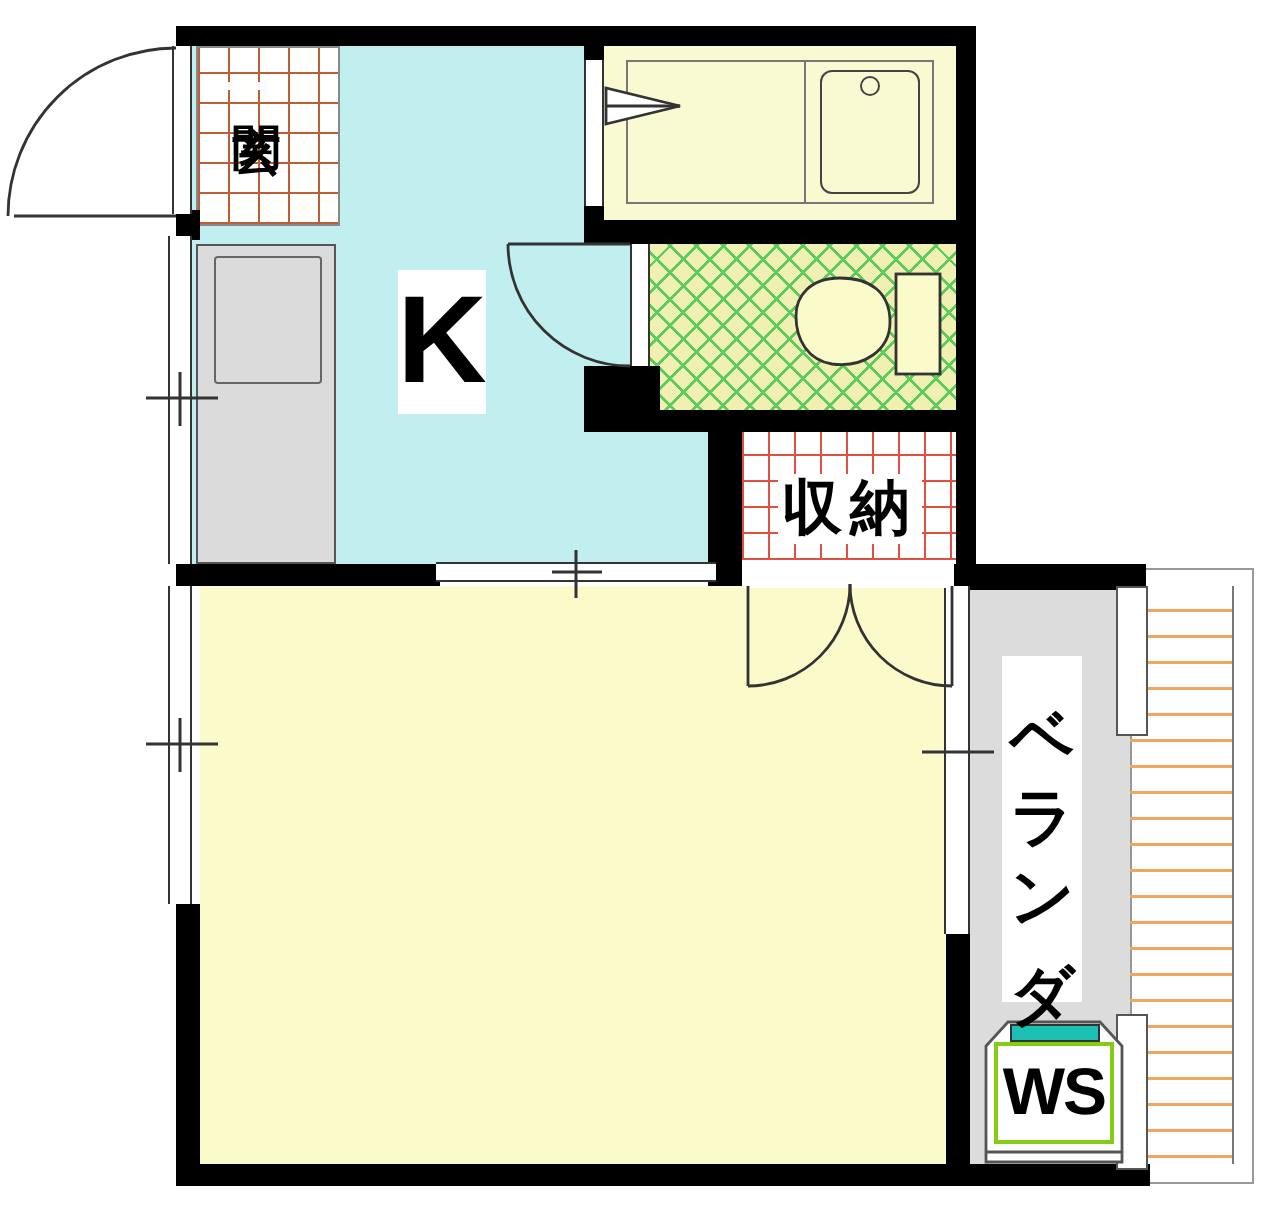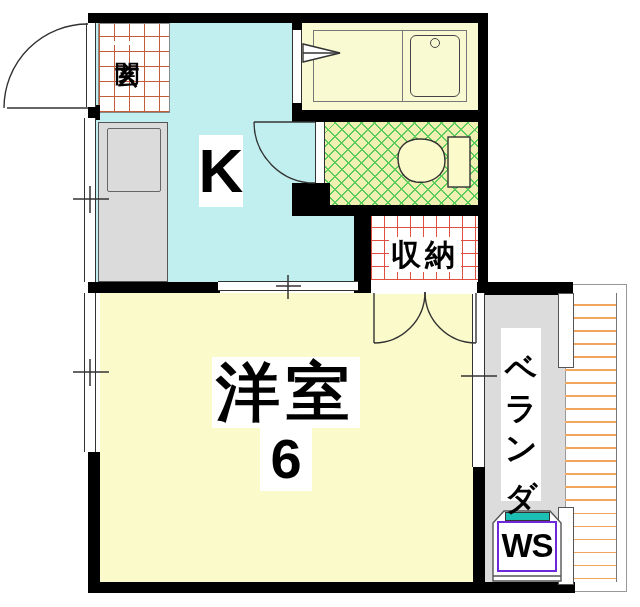--- a/index.html
+++ b/index.html
@@ -76,21 +76,21 @@
   <div class="abs opening lr" style="left:86px;top:23px;width:10px;height:84px;"></div>
   <div class="abs opening lr" style="left:292px;top:30px;width:10px;height:73px;"></div>
   <div class="abs opening lr" style="left:315px;top:122px;width:10px;height:61px;"></div>
   <div class="abs opening lr" style="left:84px;top:118px;width:12px;height:164px;"></div>
   <div class="abs opening lr" style="left:84px;top:293px;width:12px;height:159px;"></div>
   <div class="abs opening tb" style="left:218px;top:281px;width:140px;height:10px;"></div>
   <div class="abs opening lr" style="left:472px;top:293px;width:13px;height:174px;"></div>
   <div class="abs opening" style="left:371px;top:280px;width:106px;height:14px;"></div>
 
   <div class="abs" style="left:505px;top:512px;width:45px;height:9px;background:#1cbfb4;border:1px solid #333;z-index:45;"></div>
-  <div class="abs" style="left:497px;top:521px;width:60px;height:51px;background:#fff;border:2px solid #6d28d9;z-index:45;display:flex;align-items:center;justify-content:center;">
+  <div class="abs" style="left:497px;top:521px;width:60px;height:51px;background:#fff;border:2px solid #84cc16;z-index:45;display:flex;align-items:center;justify-content:center;">
     <span class="label" style="font-size:33px;letter-spacing:-1px;">WS</span>
   </div>
 
   <svg class="overlay" width="640" height="607" viewBox="0 0 640 607">
     <g stroke="#333" stroke-width="1.4" fill="none">
 
       <g>
         <path d="M 88 24 A 84 84 0 0 0 4 108"></path>
         <path d="M 7 108 L 88 108"></path>
       </g>
@@ -139,22 +139,18 @@
   </div>
 
   <div class="abs label" style="left:199px;top:135px;width:44px;height:72px;background:#fff;display:flex;align-items:center;justify-content:center;font-size:62px;">
     <span>K</span>
   </div>
 
   <div class="abs label" style="left:380px;top:227px;width:90px;text-align:center;font-size:30px;margin-top:12px;">
     <span class="bg" style="padding:1px 2px;letter-spacing:4px;">収納</span>
   </div>
 
-  <div class="abs label" style="left:211px;top:357px;width:150px;display:flex;flex-direction:column;align-items:center;">
-    <span class="bg" style="font-size:64px;letter-spacing:6px;padding:2px 4px;">洋室</span>
-    <span class="bg" style="font-size:56px;padding:2px 10px;">6</span>
-  </div>
 
   <div class="abs label vtext" style="left:501px;top:328px;font-size:32px;background:#fff;padding:4px 3px;letter-spacing:5px;">
     <span class="bg">ベランダ</span>
   </div>
 
 </div>
 
 </body></html>

